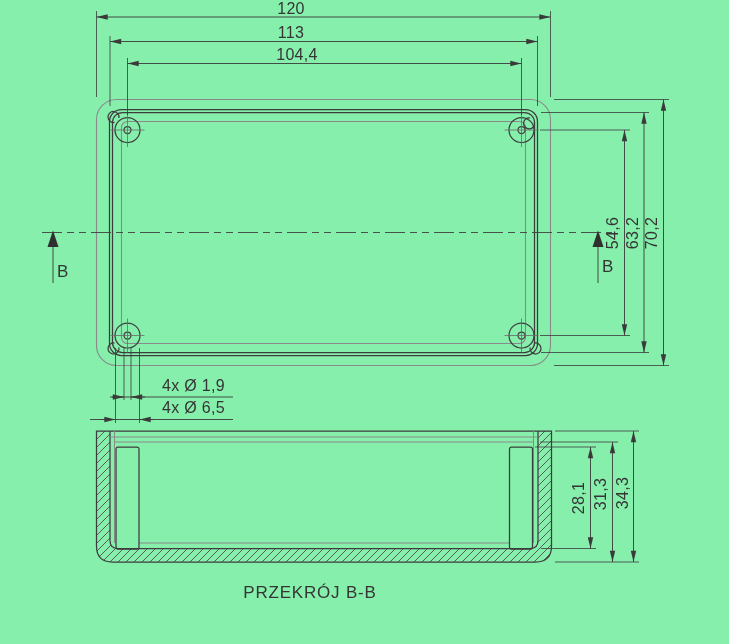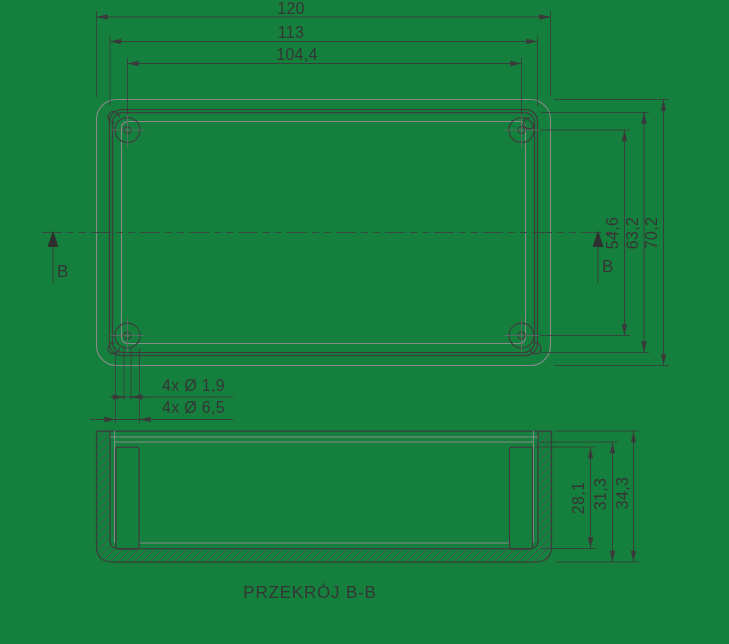--- a/index.html
+++ b/index.html
@@ -1,16 +1,16 @@
 <!DOCTYPE html>
 <html><head>
 <meta charset="utf-8">
 <style>
   html,body{margin:0;padding:0;background:#fff;}
-  #canvas{position:relative;width:729px;height:644px;background:#15803d;overflow:hidden;
+  #canvas{position:relative;width:729px;height:644px;background:#86efac;overflow:hidden;
           font-family:"Liberation Sans", sans-serif;}
   svg{position:absolute;left:0;top:0;}
   text{fill:#353535;font-family:"Liberation Sans", sans-serif;}
   .dimtext{font-size:16px;letter-spacing:.3px;}
   .sectlabel{font-size:17px;letter-spacing:.8px;}
   .blabel{font-size:17px;}
   .objgray{stroke:#8a8a8a;stroke-width:1.1;fill:none;}
   .objdark{stroke:#3d3d3d;stroke-width:1.25;fill:none;}
   .dimline{stroke:#3a3a3a;stroke-width:0.9;fill:none;}
   .extline{stroke:#3a3a3a;stroke-width:0.8;fill:none;}

